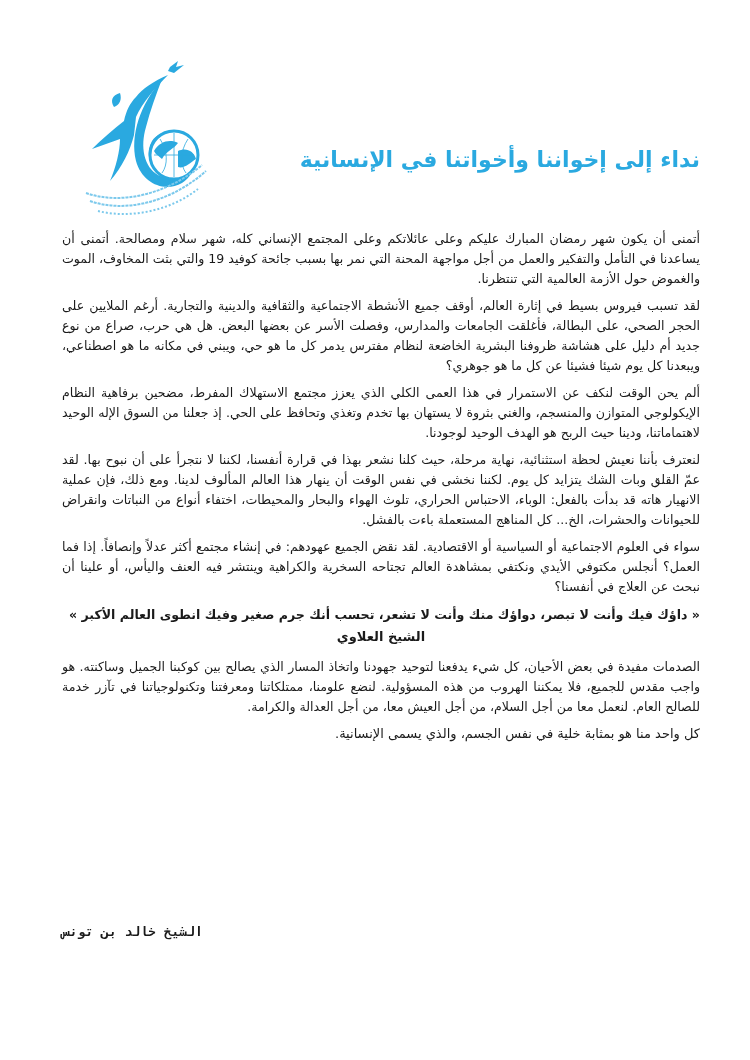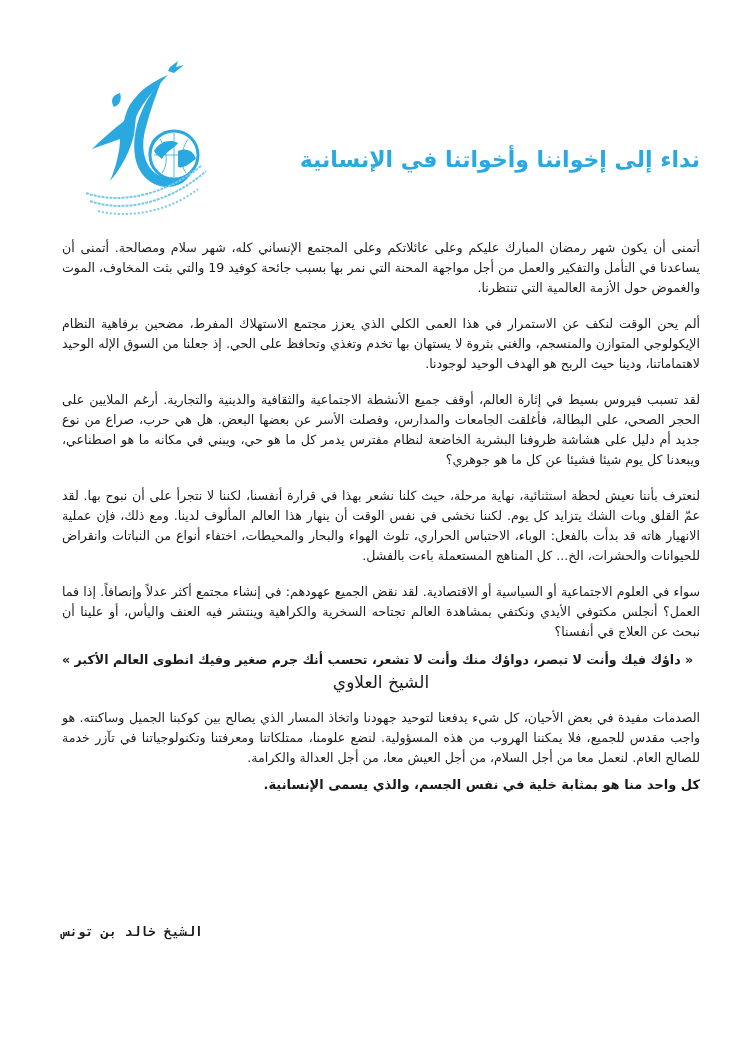--- a/index.html
+++ b/index.html
@@ -9,29 +9,29 @@
 
   .logo { position: absolute; left: 70px; top: 55px; width: 150px; height: 170px; }
 
   .title { position: absolute; right: 50px; top: 143px; width: 470px;
            direction: rtl; text-align: right; color: #2aa9e0;
            font-family: "DejaVu Sans", sans-serif; font-weight: bold;
            font-size: 22px; line-height: 34px; }
 
   .body { position: absolute; left: 62px; right: 50px; top: 222px;
           direction: rtl; text-align: justify; }
-  .para { font-size: 12.6px; line-height: 20px; margin: 16px 0 6px 0; text-align: justify;
+  .para { font-size: 12.6px; line-height: 20px; margin: 7px 0 6px 0; text-align: justify;
           text-align-last: right; }
 
-  .quote { font-size: 12.6px; line-height: 20px; font-weight: bold; text-align: left;
+  .quote { font-size: 12.6px; line-height: 20px; font-weight: bold; text-align: right;
            margin: 8px 0 2px 0; }
-  .quote-author { font-size: 17px; line-height: 20px; font-weight: normal; text-align: center;
+  .quote-author { font-size: 13px; line-height: 20px; font-weight: bold; text-align: center;
                   margin: 2px 0 10px 0; }
 
-  .closing { font-size: 13px; line-height: 22px; font-weight: bold; margin: 6px 0 0 0; text-align: right; }
+  .closing { font-size: 13px; line-height: 22px; font-weight: normal; margin: 6px 0 0 0; text-align: right; }
 
   .signature { position: absolute; left: 62px; top: 922px; direction: rtl;
                font-size: 13px; font-weight: bold; line-height: 22px; font-family: Liberation Mono, monospace; }
 </style>
 </head>
 <body>
 
 <div class="page">
 
   <div class="logo">
@@ -52,22 +52,22 @@
       <path d="M16 138 C50 150, 96 140, 132 110" stroke="#7cc9ec" stroke-width="2" fill="none" stroke-dasharray="3 1"></path>
       <path d="M20 146 C54 158, 100 148, 136 116" stroke="#7cc9ec" stroke-width="2" fill="none" stroke-dasharray="3 1"></path>
       <path d="M28 156 C60 164, 100 156, 128 134" stroke="#7cc9ec" stroke-width="2" fill="none" stroke-dasharray="2 2"></path>
     </svg>
   </div>
 
   <div class="title">نداء إلى إخواننا وأخواتنا في الإنسانية</div>
 
   <div class="body">
     <p class="para">أتمنى أن يكون شهر رمضان المبارك عليكم وعلى عائلاتكم وعلى المجتمع الإنساني كله، شهر سلام ومصالحة. أتمنى أن يساعدنا في التأمل والتفكير والعمل من أجل مواجهة المحنة التي نمر بها بسبب جائحة كوفيد 19 والتي بثت المخاوف، الموت والغموض حول الأزمة العالمية التي تنتظرنا.</p>
+    <p class="para">لقد تسبب فيروس بسيط في إثارة العالم، أوقف جميع الأنشطة الاجتماعية والثقافية والدينية والتجارية. أرغم الملايين على الحجر الصحي، على البطالة، فأغلقت الجامعات والمدارس، وفصلت الأسر عن بعضها البعض. هل هي حرب، صراع من نوع جديد أم دليل على هشاشة ظروفنا البشرية الخاضعة لنظام مفترس يدمر كل ما هو حي، ويبني في مكانه ما هو اصطناعي، ويبعدنا كل يوم شيئا فشيئا عن كل ما هو جوهري؟</p>
     <p class="para">ألم يحن الوقت لنكف عن الاستمرار في هذا العمى الكلي الذي يعزز مجتمع الاستهلاك المفرط، مضحين برفاهية النظام الإيكولوجي المتوازن والمنسجم، والغني بثروة لا يستهان بها تخدم وتغذي وتحافظ على الحي. إذ جعلنا من السوق الإله الوحيد لاهتماماتنا، ودينا حيث الربح هو الهدف الوحيد لوجودنا.</p>
-    <p class="para">لقد تسبب فيروس بسيط في إثارة العالم، أوقف جميع الأنشطة الاجتماعية والثقافية والدينية والتجارية. أرغم الملايين على الحجر الصحي، على البطالة، فأغلقت الجامعات والمدارس، وفصلت الأسر عن بعضها البعض. هل هي حرب، صراع من نوع جديد أم دليل على هشاشة ظروفنا البشرية الخاضعة لنظام مفترس يدمر كل ما هو حي، ويبني في مكانه ما هو اصطناعي، ويبعدنا كل يوم شيئا فشيئا عن كل ما هو جوهري؟</p>
     <p class="para">لنعترف بأننا نعيش لحظة استثنائية، نهاية مرحلة، حيث كلنا نشعر بهذا في قرارة أنفسنا، لكننا لا نتجرأ على أن نبوح بها. لقد عمّ القلق وبات الشك يتزايد كل يوم. لكننا نخشى في نفس الوقت أن ينهار هذا العالم المألوف لدينا. ومع ذلك، فإن عملية الانهيار هاته قد بدأت بالفعل: الوباء، الاحتباس الحراري، تلوث الهواء والبحار والمحيطات، اختفاء أنواع من النباتات وانقراض للحيوانات والحشرات، الخ... كل المناهج المستعملة باءت بالفشل.</p>
     <p class="para">سواء في العلوم الاجتماعية أو السياسية أو الاقتصادية. لقد نقض الجميع عهودهم: في إنشاء مجتمع أكثر عدلاً وإنصافاً. إذا فما العمل؟ أنجلس مكتوفي الأيدي ونكتفي بمشاهدة العالم تجتاحه السخرية والكراهية وينتشر فيه العنف واليأس، أو علينا أن نبحث عن العلاج في أنفسنا؟</p>
 
     <div class="quote">« داؤك فيك وأنت لا تبصر، دواؤك منك وأنت لا تشعر، تحسب أنك جرم صغير وفيك انطوى العالم الأكبر »</div>
     <div class="quote-author">الشيخ العلاوي</div>
 
     <p class="para">الصدمات مفيدة في بعض الأحيان، كل شيء يدفعنا لتوحيد جهودنا واتخاذ المسار الذي يصالح بين كوكبنا الجميل وساكنته. هو واجب مقدس للجميع، فلا يمكننا الهروب من هذه المسؤولية. لنضع علومنا، ممتلكاتنا ومعرفتنا وتكنولوجياتنا في تآزر خدمة للصالح العام. لنعمل معا من أجل السلام، من أجل العيش معا، من أجل العدالة والكرامة.</p>
 
     <p class="closing">كل واحد منا هو بمثابة خلية في نفس الجسم، والذي يسمى الإنسانية.</p>
   </div>

